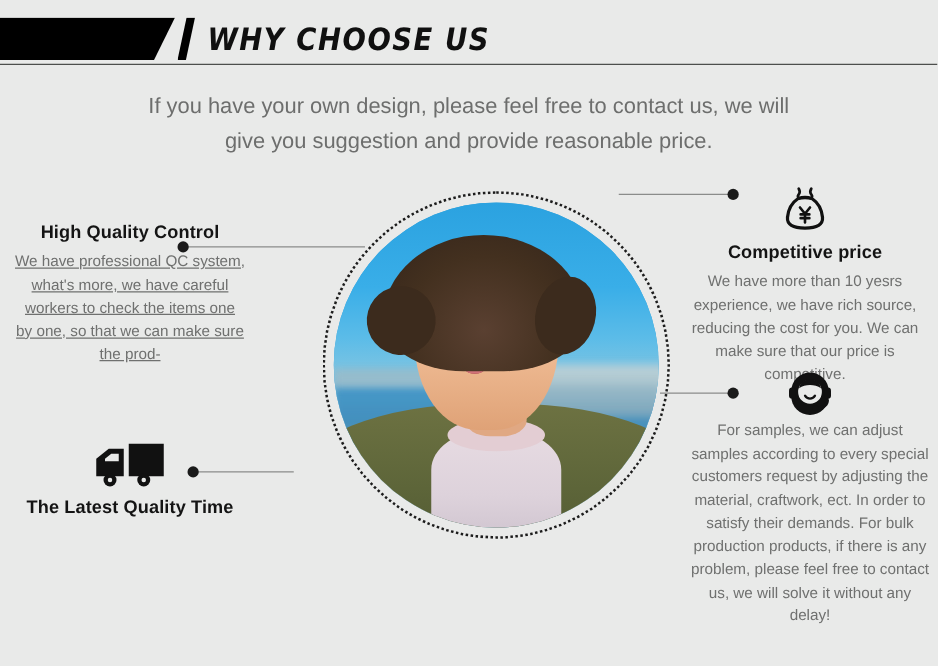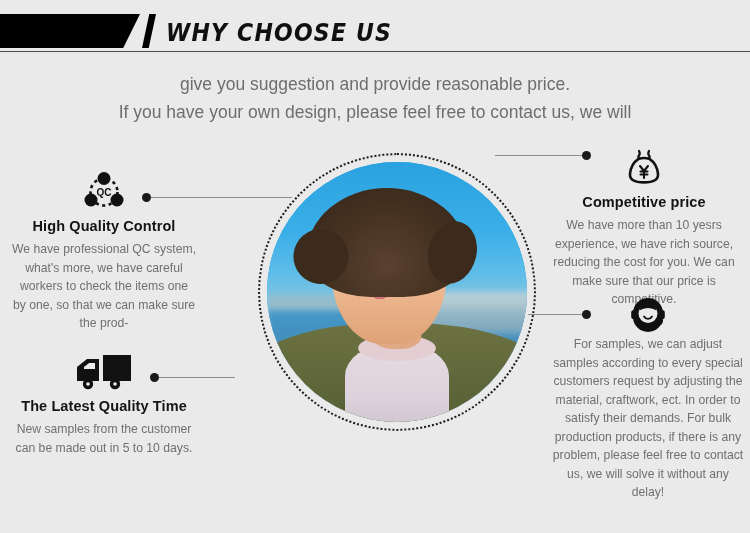--- a/index.html
+++ b/index.html
@@ -273,22 +273,22 @@
 <body>
 
 <div class="banner">
   <div class="banner-bar"></div>
   <div class="banner-slash"></div>
   <div class="banner-title">WHY CHOOSE US</div>
 </div>
 <div class="banner-rule"></div>
 
 <div class="intro">
+  <div>If you have your own design, please feel free to contact us, we will</div>
   <div>give you suggestion and provide reasonable price.</div>
-  <div>If you have your own design, please feel free to contact us, we will</div>
 </div>
 
 <div class="photo-wrap">
   <div class="photo-inner">
     <div class="ph-sky"></div>
     <div class="ph-water"></div>
     <div class="ph-bridge2"></div>
     <div class="ph-bridge"></div>
     <div class="ph-body"></div>
     <div class="ph-shirt"></div>
@@ -323,47 +323,37 @@
   <div class="conn-line" style="left:0px; width:92px;"></div>
   <div class="conn-dot" style="left:87px;"></div>
 </div>
 
 <div class="conn" style="left:528px; top:314px; width:63px;">
   <div class="conn-line" style="left:0px; width:59px;"></div>
   <div class="conn-dot" style="left:54px;"></div>
 </div>
 
 <div class="feature left" style="left:4px; top:172px; width:200px;">
-  <div class="icon-box">
-    <svg width="42" height="40" viewBox="0 0 42 40" aria-hidden="true">
-      <circle cx="21" cy="20" r="13.5" fill="none" stroke="#111" stroke-width="2.6" stroke-dasharray="3.2 3.4"></circle>
-      <circle cx="21" cy="6.5" r="6.5" fill="#111"></circle>
-      <circle cx="8" cy="28" r="6.5" fill="#111"></circle>
-      <circle cx="34" cy="28" r="6.5" fill="#111"></circle>
-      <text x="21" y="24" font-family="Liberation Sans, sans-serif" font-size="10" font-weight="bold" fill="#111" text-anchor="middle">QC</text>
-    </svg>
-  </div>
   <div class="feature-title">High Quality Control</div>
-  <div class="feature-body" style="padding:0 8px;">We have professional QC system, what's more, we have careful workers to check the items one by one, so that we can make sure the prod-</div>
+  <div class="feature-body" style="padding:0 8px;text-decoration:underline;">We have professional QC system, what's more, we have careful workers to check the items one by one, so that we can make sure the prod-</div>
 </div>
 
 <div class="feature left" style="left:4px; top:352px; width:200px;">
   <div class="icon-box">
     <svg width="58" height="38" viewBox="0 0 58 38" aria-hidden="true">
       <path d="M2 14 L12 6 L24 6 L24 28 L2 28 Z" fill="#111"></path>
       <path d="M9 14 L14 10 L20 10 L20 16 L9 16 Z" fill="#e9eae9"></path>
       <rect x="28" y="2" width="28" height="26" fill="#111"></rect>
       <circle cx="13" cy="31" r="5.2" fill="#111"></circle>
       <circle cx="40" cy="31" r="5.2" fill="#111"></circle>
       <circle cx="13" cy="31" r="1.8" fill="#e9eae9"></circle>
       <circle cx="40" cy="31" r="1.8" fill="#e9eae9"></circle>
     </svg>
   </div>
   <div class="feature-title">The Latest Quality Time</div>
-  <div class="feature-body" style="padding:0 8px;">New samples from the customer can be made out in 5 to 10 days.</div>
 </div>
 
 <div class="feature right" style="left:544px; top:148px; width:200px;">
   <div class="icon-box">
     <svg width="42" height="40" viewBox="0 0 42 40" aria-hidden="true">
       <path d="M16 3 q1.5 2.5 0 4.5 q-1.6 2 0.5 3.2 M26 3 q-1.5 2.5 0 4.5 q1.6 2 -0.5 3.2" fill="none" stroke="#111" stroke-width="2.2" stroke-linecap="round"></path>
       <path d="M15.5 10.8 q5.5 -1.6 11 0 q7.5 5 8.5 15 q0.8 8.6 -14 8.6 q-14.8 0 -14 -8.6 q1 -10 8.5 -15 Z" fill="none" stroke="#111" stroke-width="2.6" stroke-linejoin="round"></path>
       <path d="M17 18 L21 23 L25 18 M17.5 23.5 H24.5 M17.5 26.5 H24.5 M21 23 V30" fill="none" stroke="#111" stroke-width="2.1" stroke-linecap="round"></path>
     </svg>
   </div>

